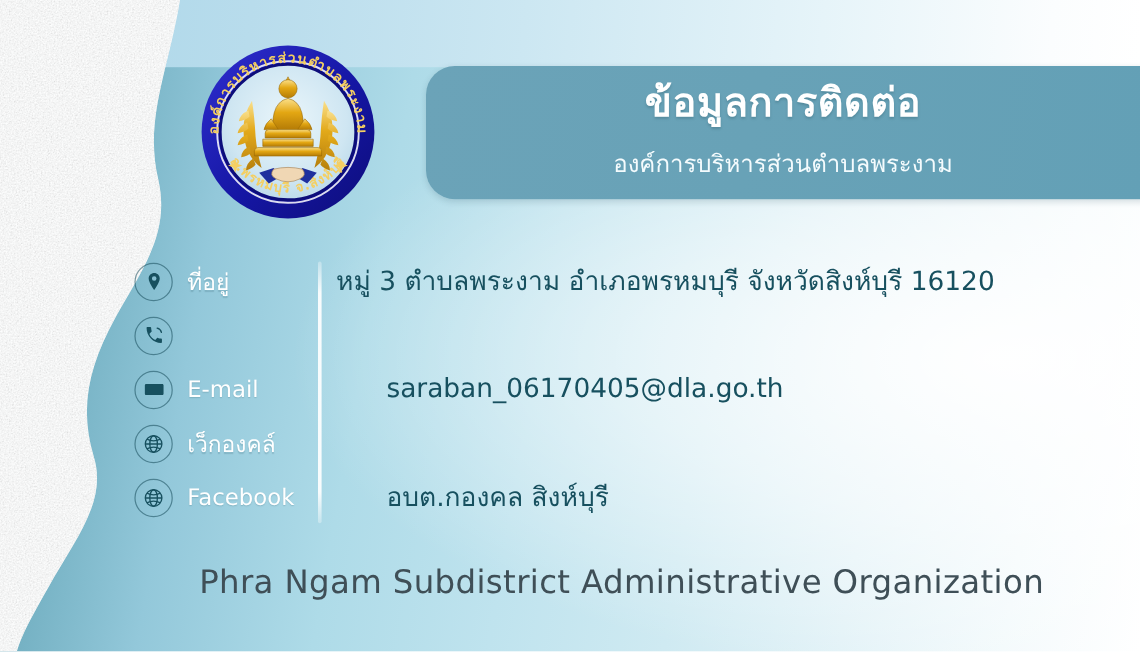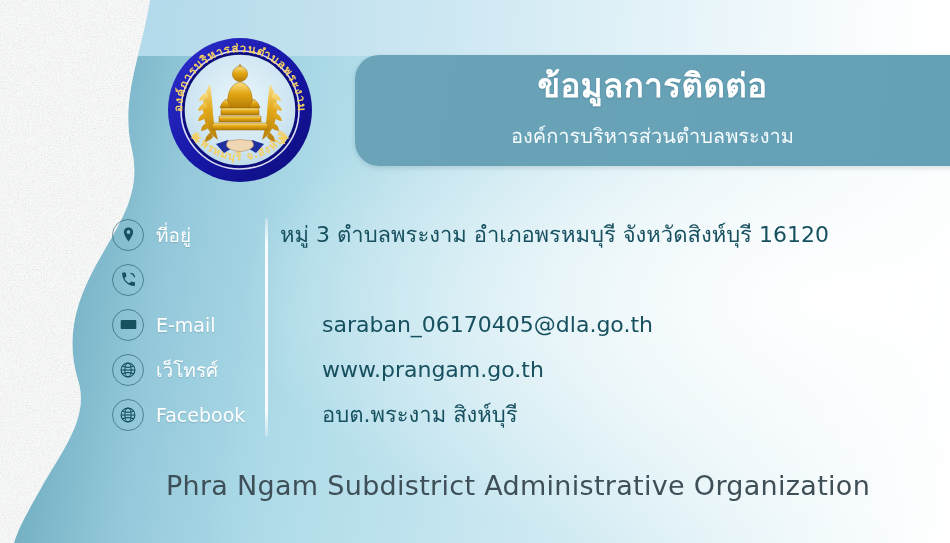--- a/index.html
+++ b/index.html
@@ -222,34 +222,33 @@
 
     <div class="row">
       <span class="ic">
         <svg width="18" height="18" viewBox="0 0 24 24" fill="none" stroke="#17505f" stroke-width="1.5">
           <circle cx="12" cy="12" r="9.2"></circle>
           <ellipse cx="12" cy="12" rx="4.2" ry="9.2"></ellipse>
           <line x1="2.8" y1="12" x2="21.2" y2="12"></line>
           <path d="M4.4 6.6c4.6 2.3 10.6 2.3 15.2 0M4.4 17.4c4.6-2.3 10.6-2.3 15.2 0"></path>
         </svg>
       </span>
-      <span class="lbl">เว็โทรศ์</span>
-      <span class="val indent">www.prangam.go.th</span>
+      <span class="lbl">เว็กองคล์</span>
     </div>
 
     <div class="row">
       <span class="ic">
         <svg width="18" height="18" viewBox="0 0 24 24" fill="none" stroke="#17505f" stroke-width="1.5">
           <circle cx="12" cy="12" r="9.2"></circle>
           <ellipse cx="12" cy="12" rx="4.2" ry="9.2"></ellipse>
           <line x1="2.8" y1="12" x2="21.2" y2="12"></line>
           <path d="M4.4 6.6c4.6 2.3 10.6 2.3 15.2 0M4.4 17.4c4.6-2.3 10.6-2.3 15.2 0"></path>
         </svg>
       </span>
       <span class="lbl">Facebook</span>
-      <span class="val indent">อบต.พระงาม สิงห์บุรี</span>
+      <span class="val indent">อบต.กองคล สิงห์บุรี</span>
     </div>
 
   </div>
 
   <div class="footer">Phra Ngam Subdistrict Administrative Organization</div>
 
 </div>
 
 </body></html>

